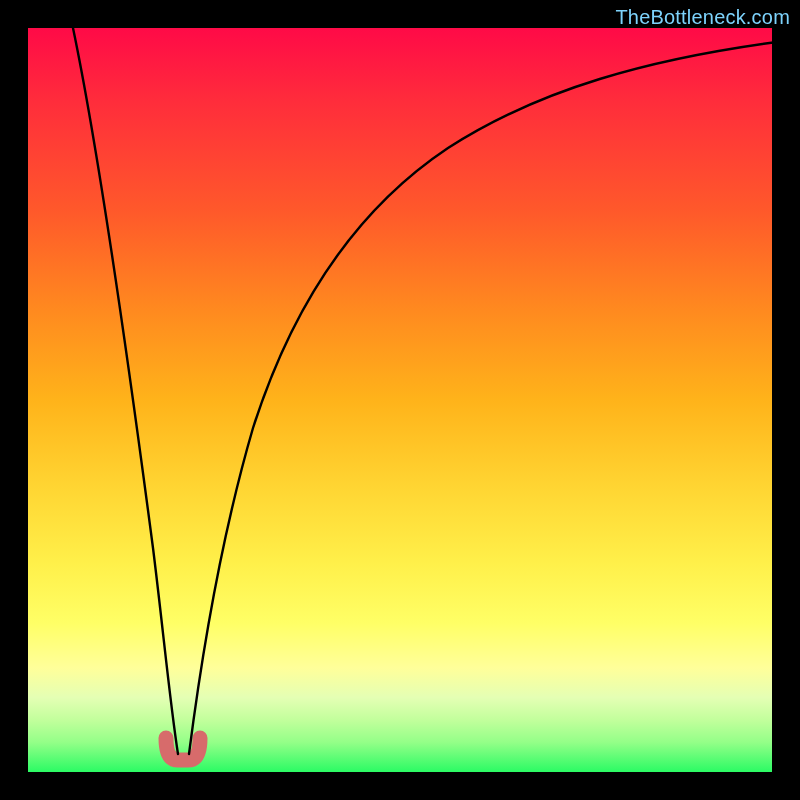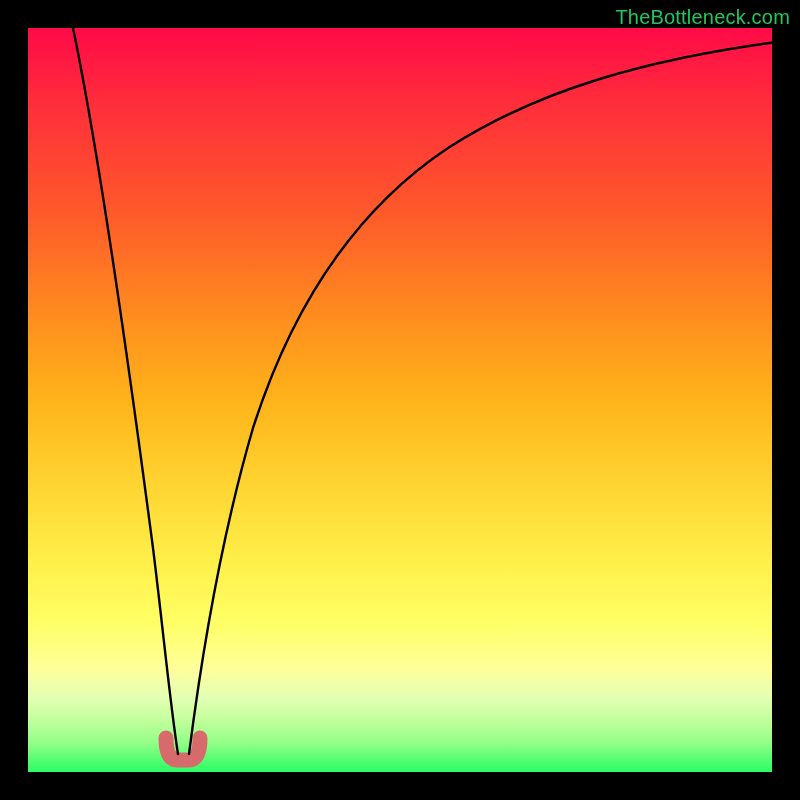--- a/index.html
+++ b/index.html
@@ -38,21 +38,21 @@
       #e4ffb4 90%,
       #c2ff9c 93%,
       #94ff88 96%,
       #2bfb64 100%
     );
   }
   .watermark {
     position: absolute;
     top: 6px;
     right: 10px;
-    color: #22c55e;
+    color: #7dd3fc;
     font-size: 20px;
     font-weight: 400;
     letter-spacing: 0.2px;
     user-select: none;
   }
   svg.curve {
     position: absolute;
     left: 0;
     top: 0;
     width: 744px;

